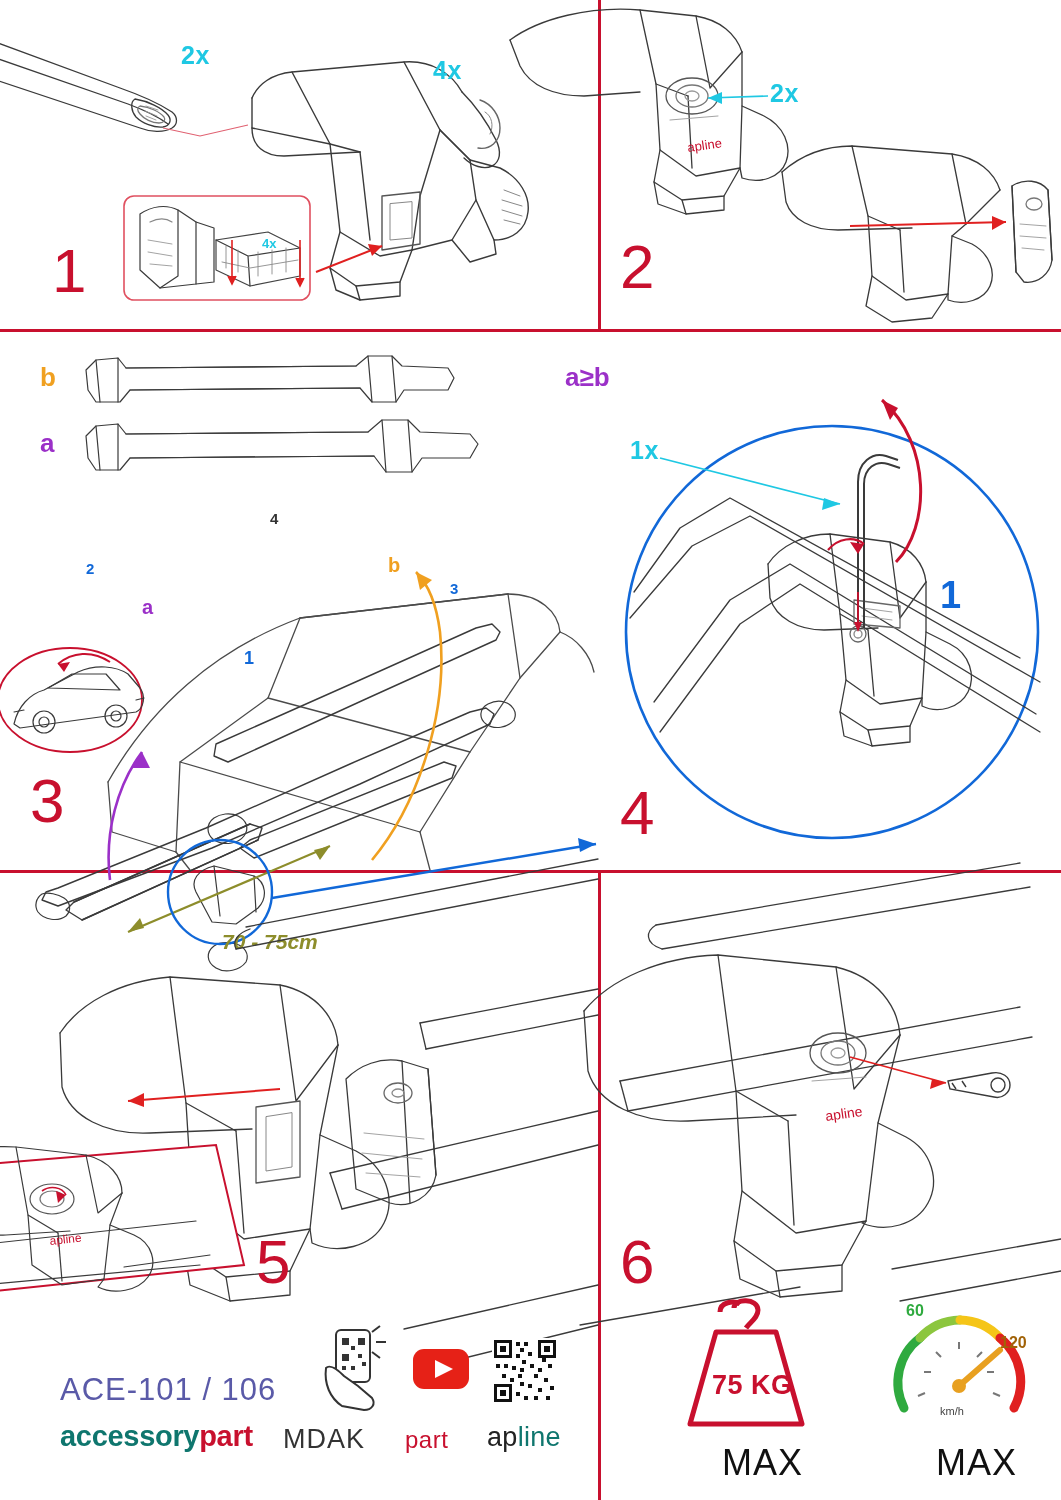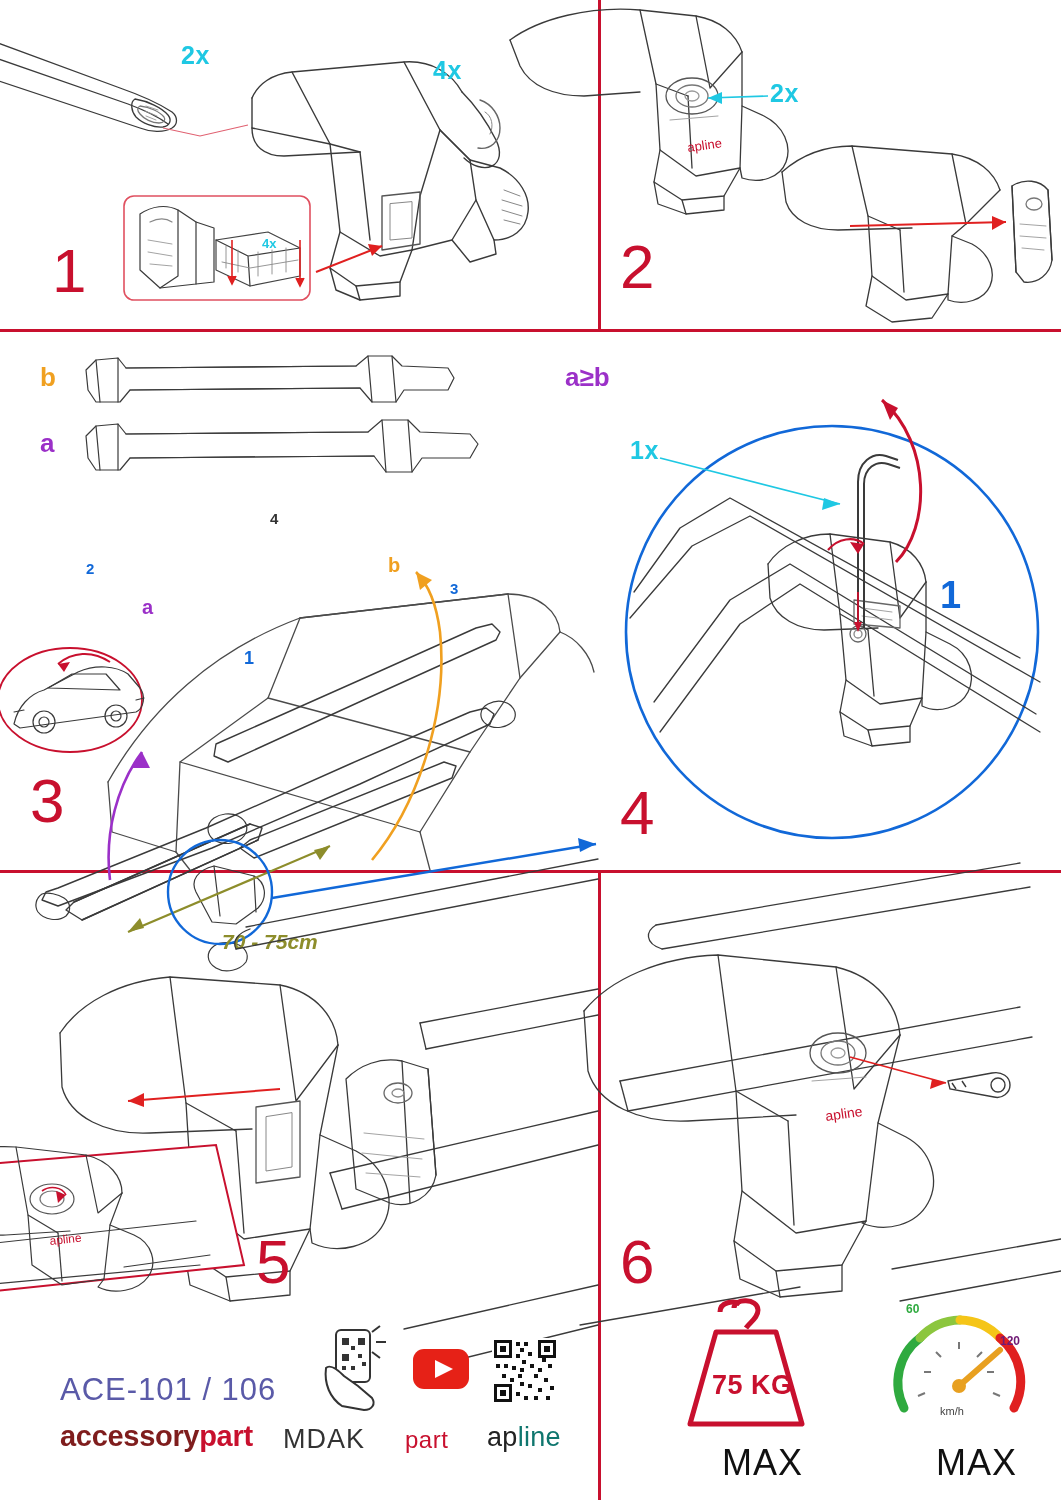--- a/index.html
+++ b/index.html
@@ -67,21 +67,21 @@
     letter-spacing: 1px;
   }
   .accessorypart {
     position: absolute;
     left: 60px;
     top: 1420px;
     font-size: 29px;
     font-weight: 700;
     letter-spacing: -0.3px;
   }
-  .accessorypart .a1 { color: #7f1d1d; }
+  .accessorypart .a1 { color: #0f766e; }
   .accessorypart .a2 { color: #c8102e; }
   .mdak {
     position: absolute;
     left: 283px;
     top: 1424px;
     font-size: 27px;
     color: #333;
     letter-spacing: 1px;
   }
   .ipqi {
@@ -116,21 +116,21 @@
     color: #c8102e;
     letter-spacing: 0.5px;
   }
   .kmh {
     position: absolute;
     font-size: 11px;
     color: #444;
   }
   .gauge-num {
     position: absolute;
-    font-size: 12px;
+    font-size: 16px;
   }
   .dim-text {
     position: absolute;
     font-style: italic;
     font-weight: 700;
     font-size: 21px;
     color: #8d8d2b;
   }
   .big-1234 {
     position: absolute;
@@ -646,17 +646,17 @@
     <path d="M32 38 A56 56 0 0 1 72 20" fill="none" stroke="#8cc63e" stroke-width="9" stroke-linecap="round"></path>
     <path d="M72 20 A56 56 0 0 1 112 38" fill="none" stroke="#f5c518" stroke-width="9" stroke-linecap="round"></path>
     <path d="M112 38 A56 56 0 0 1 126 108" fill="none" stroke="#e02020" stroke-width="9" stroke-linecap="round"></path>
     <circle cx="71" cy="86" r="7" fill="#e8a020"></circle>
     <path d="M71 86 L112 50" stroke="#e8a020" stroke-width="6" stroke-linecap="round"></path>
     <g stroke="#777" stroke-width="2">
       <path d="M30 96 L37 93 M36 72 L43 72 M48 52 L53 57 M71 42 L71 49 M94 52 L89 57 M106 72 L99 72 M112 96 L105 93"></path>
     </g>
   </svg>
   <div class="gauge-num" style="left:906px; top:1302px; color:#2faa3f; font-weight:700;">60</div>
-  <div class="gauge-num" style="left:1000px; top:1334px; color:#701a75; font-weight:700;">120</div>
+  <div class="gauge-num" style="left:1000px; top:1334px; color:#a16207; font-weight:700;">120</div>
   <div class="kmh" style="left:940px; top:1405px;">km/h</div>
   <div class="maxlabel" style="left:936px; top:1442px;">MAX</div>
 
 </div>
 
 </body></html>

